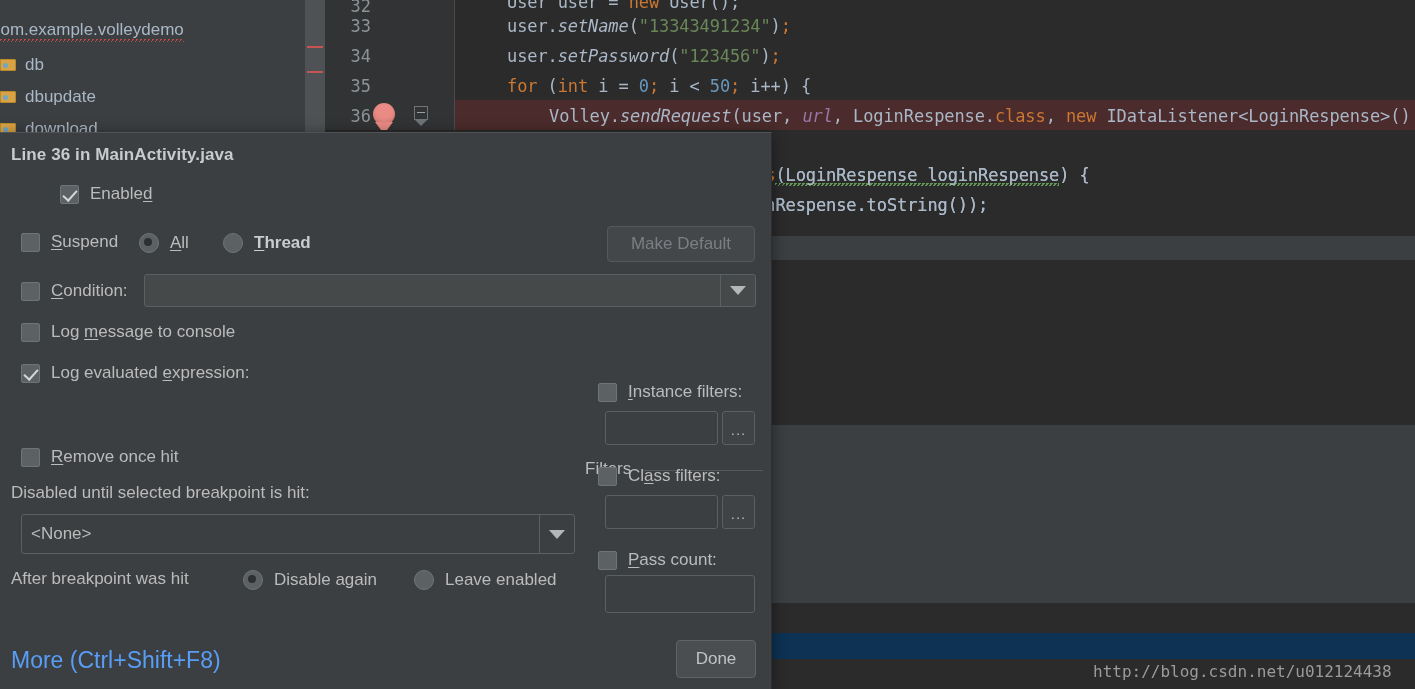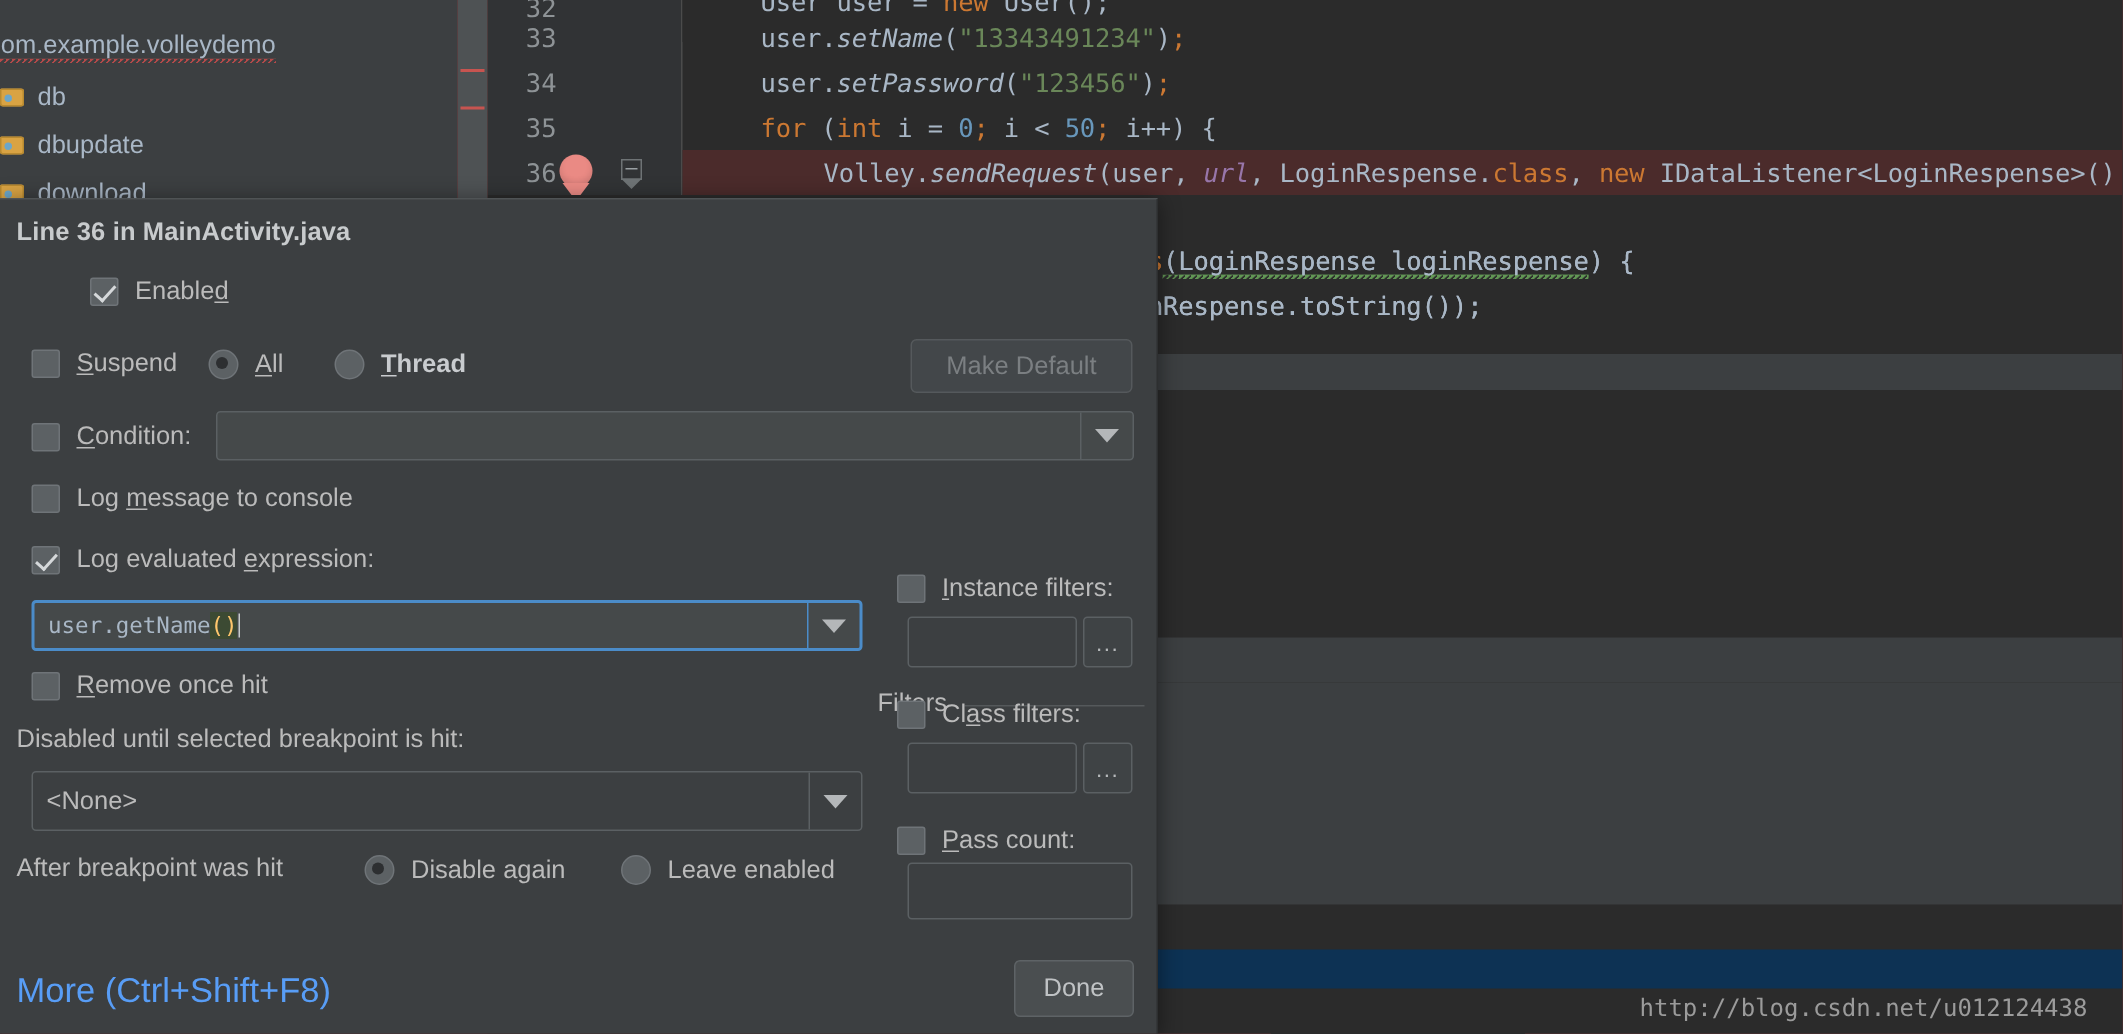--- a/index.html
+++ b/index.html
@@ -5,21 +5,21 @@
   html, body {
     margin: 0; padding: 0;
     background: #3c3f41;
     width: 1415px; height: 689px;
     overflow: hidden;
     font-family: "Liberation Sans", sans-serif;
   }
   #root {
     position: relative;
     width: 1415px; height: 689px;
-    background: #7f1d1d;
+    background: #701a75;
   }
 
   
   .ide-sidebar {
     position: absolute; left: 0; top: 0;
     width: 305px; height: 140px;
     background: #3c3f41;
     overflow: hidden;
   }
   .tree-row {
@@ -467,24 +467,20 @@
     <div class="row" style="left:21px;top:189px;">
       <span class="cbx"></span>
       <span class="lbl">Log <span class="mn">m</span>essage to console</span>
     </div>
 
     <div class="row" style="left:21px;top:230px;">
       <span class="cbx checked"></span>
       <span class="lbl">Log evaluated <span class="mn">e</span>xpression:</span>
     </div>
 
-    <div class="field focused" style="left:21px;top:267px;width:554px;height:34px;">
-      <span class="fld-text mono"><span>user.getName</span><span class="paren-hl">()</span><span class="caret"></span></span>
-      <span class="combo-arrow"></span>
-    </div>
 
     <div class="row" style="left:21px;top:314px;justify-content:center;">
       <span class="cbx"></span>
       <span class="lbl"><span class="mn">R</span>emove once hit</span>
     </div>
 
     <div class="plain-label" style="left:11px;top:350px;">Disabled until selected breakpoint is hit:</div>
 
     <div class="field plain" style="left:21px;top:381px;width:554px;height:40px;">
       <span class="fld-text" style="font-size:17px;">&lt;None&gt;</span>

